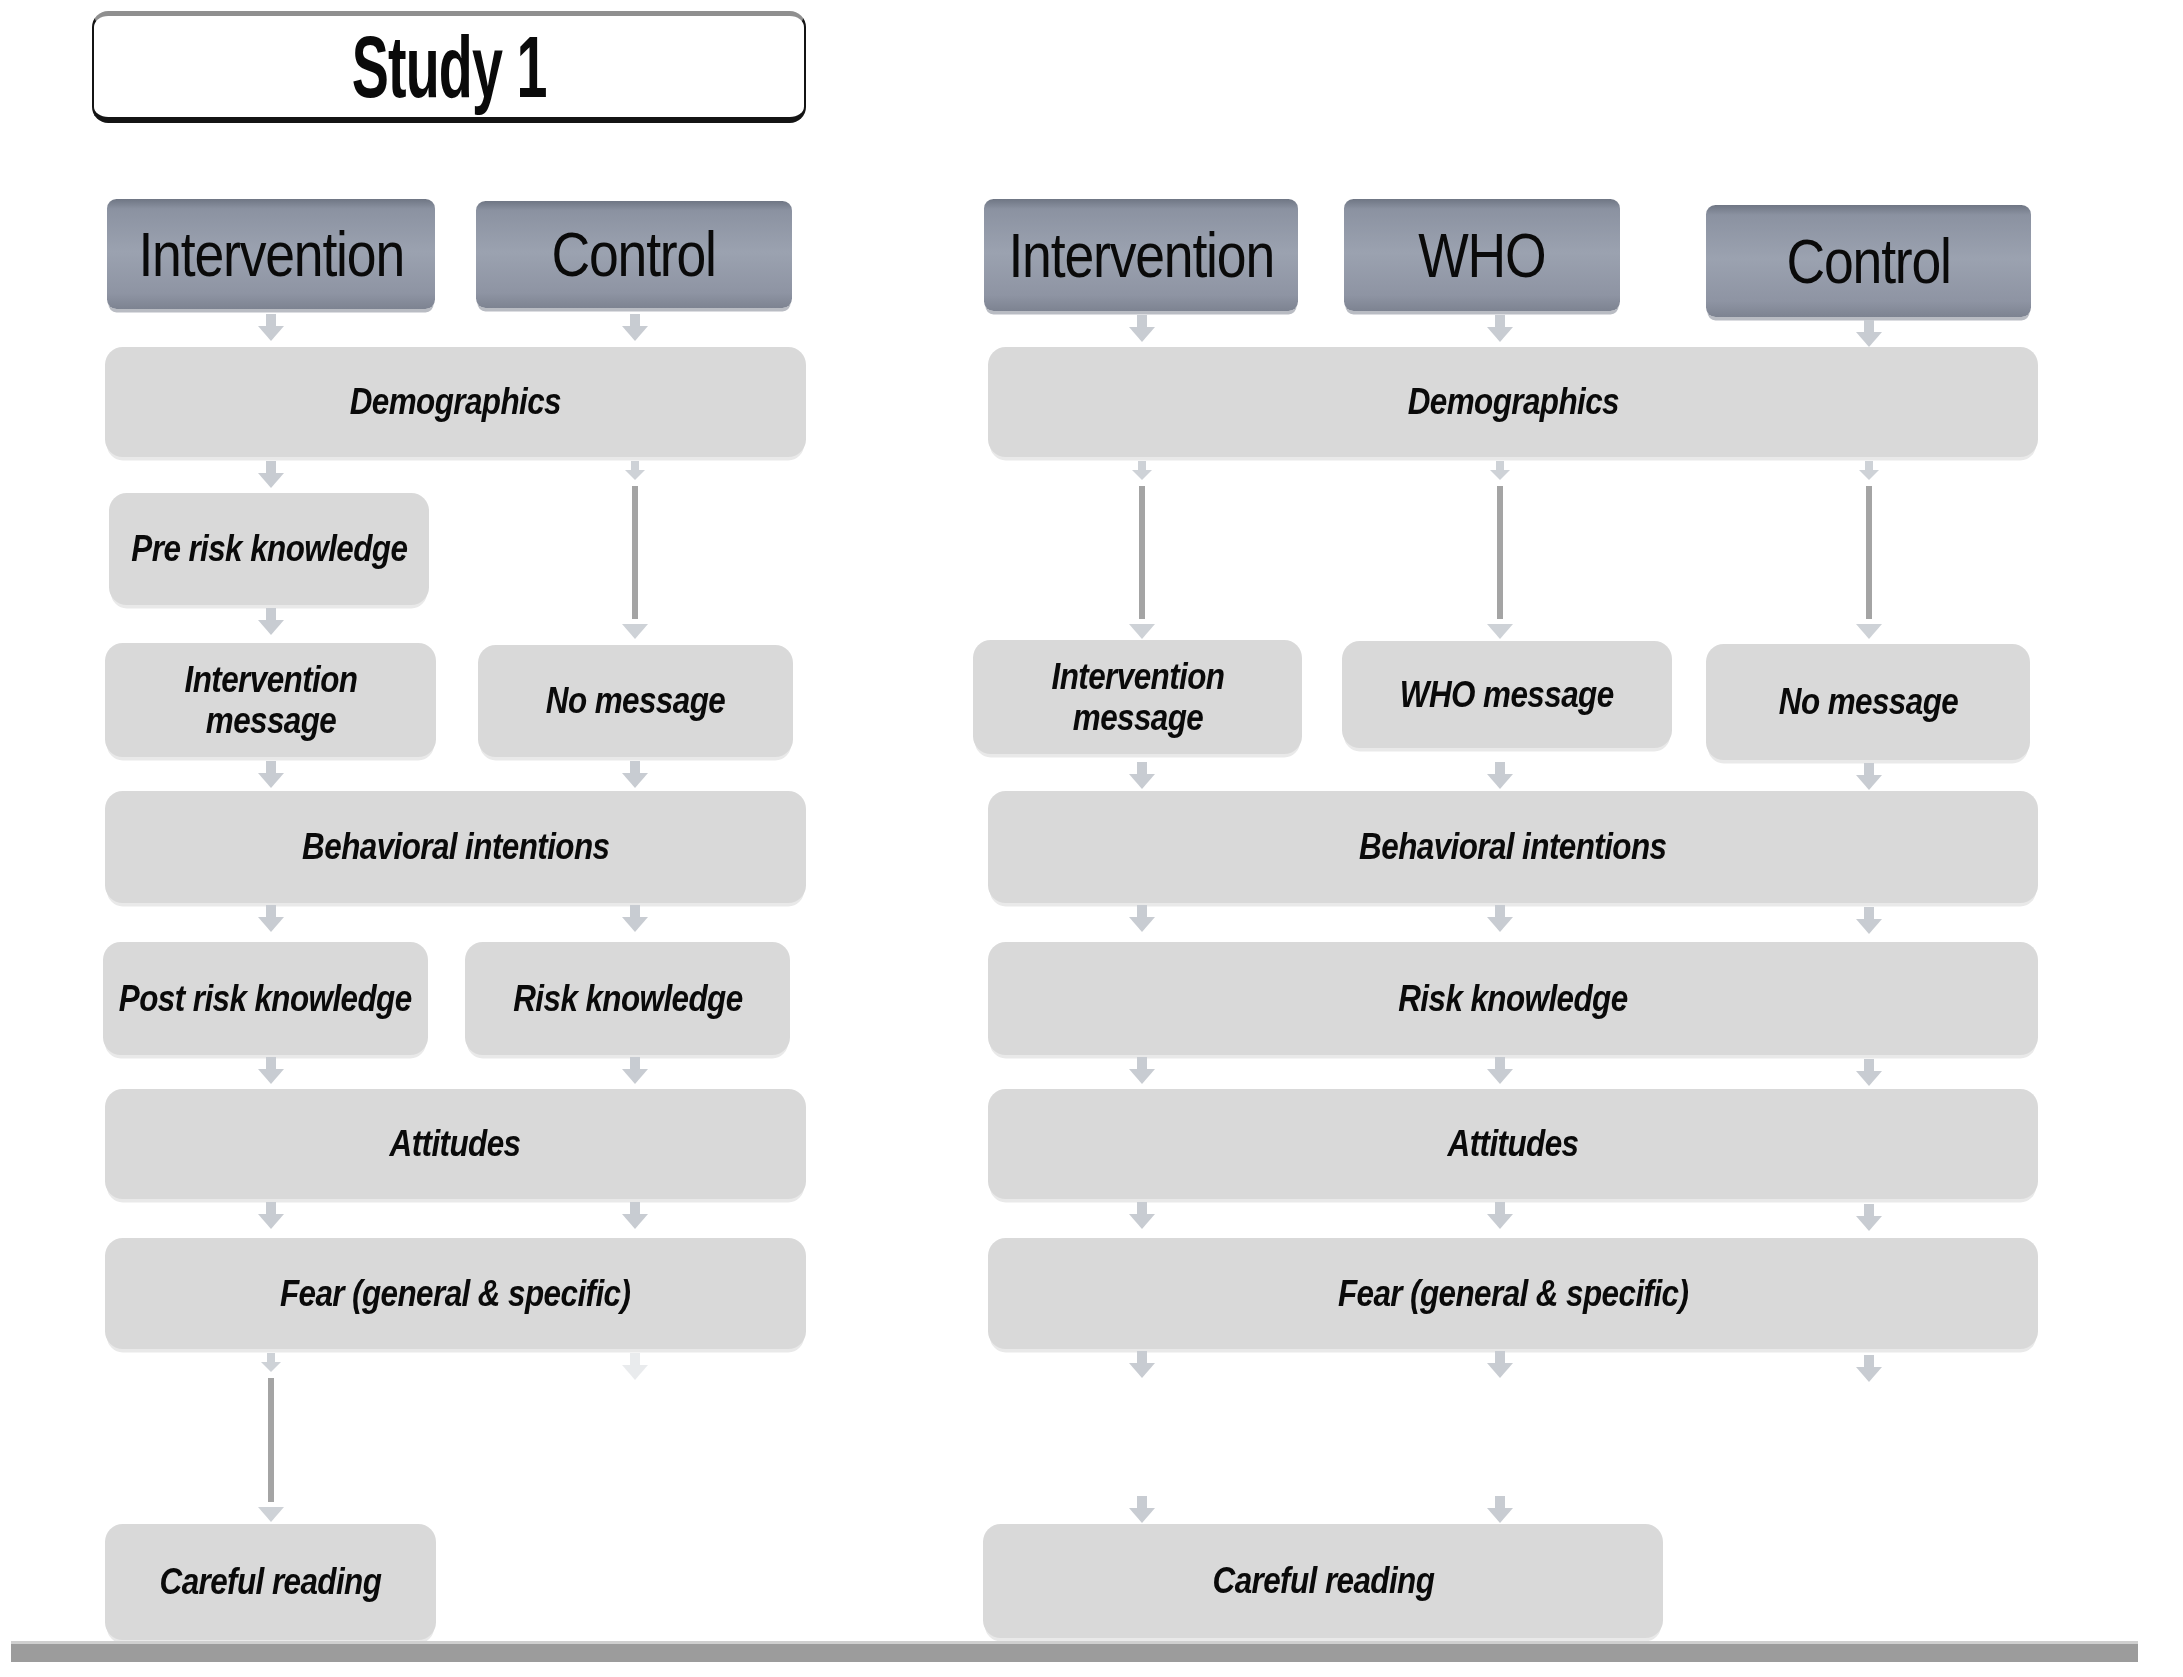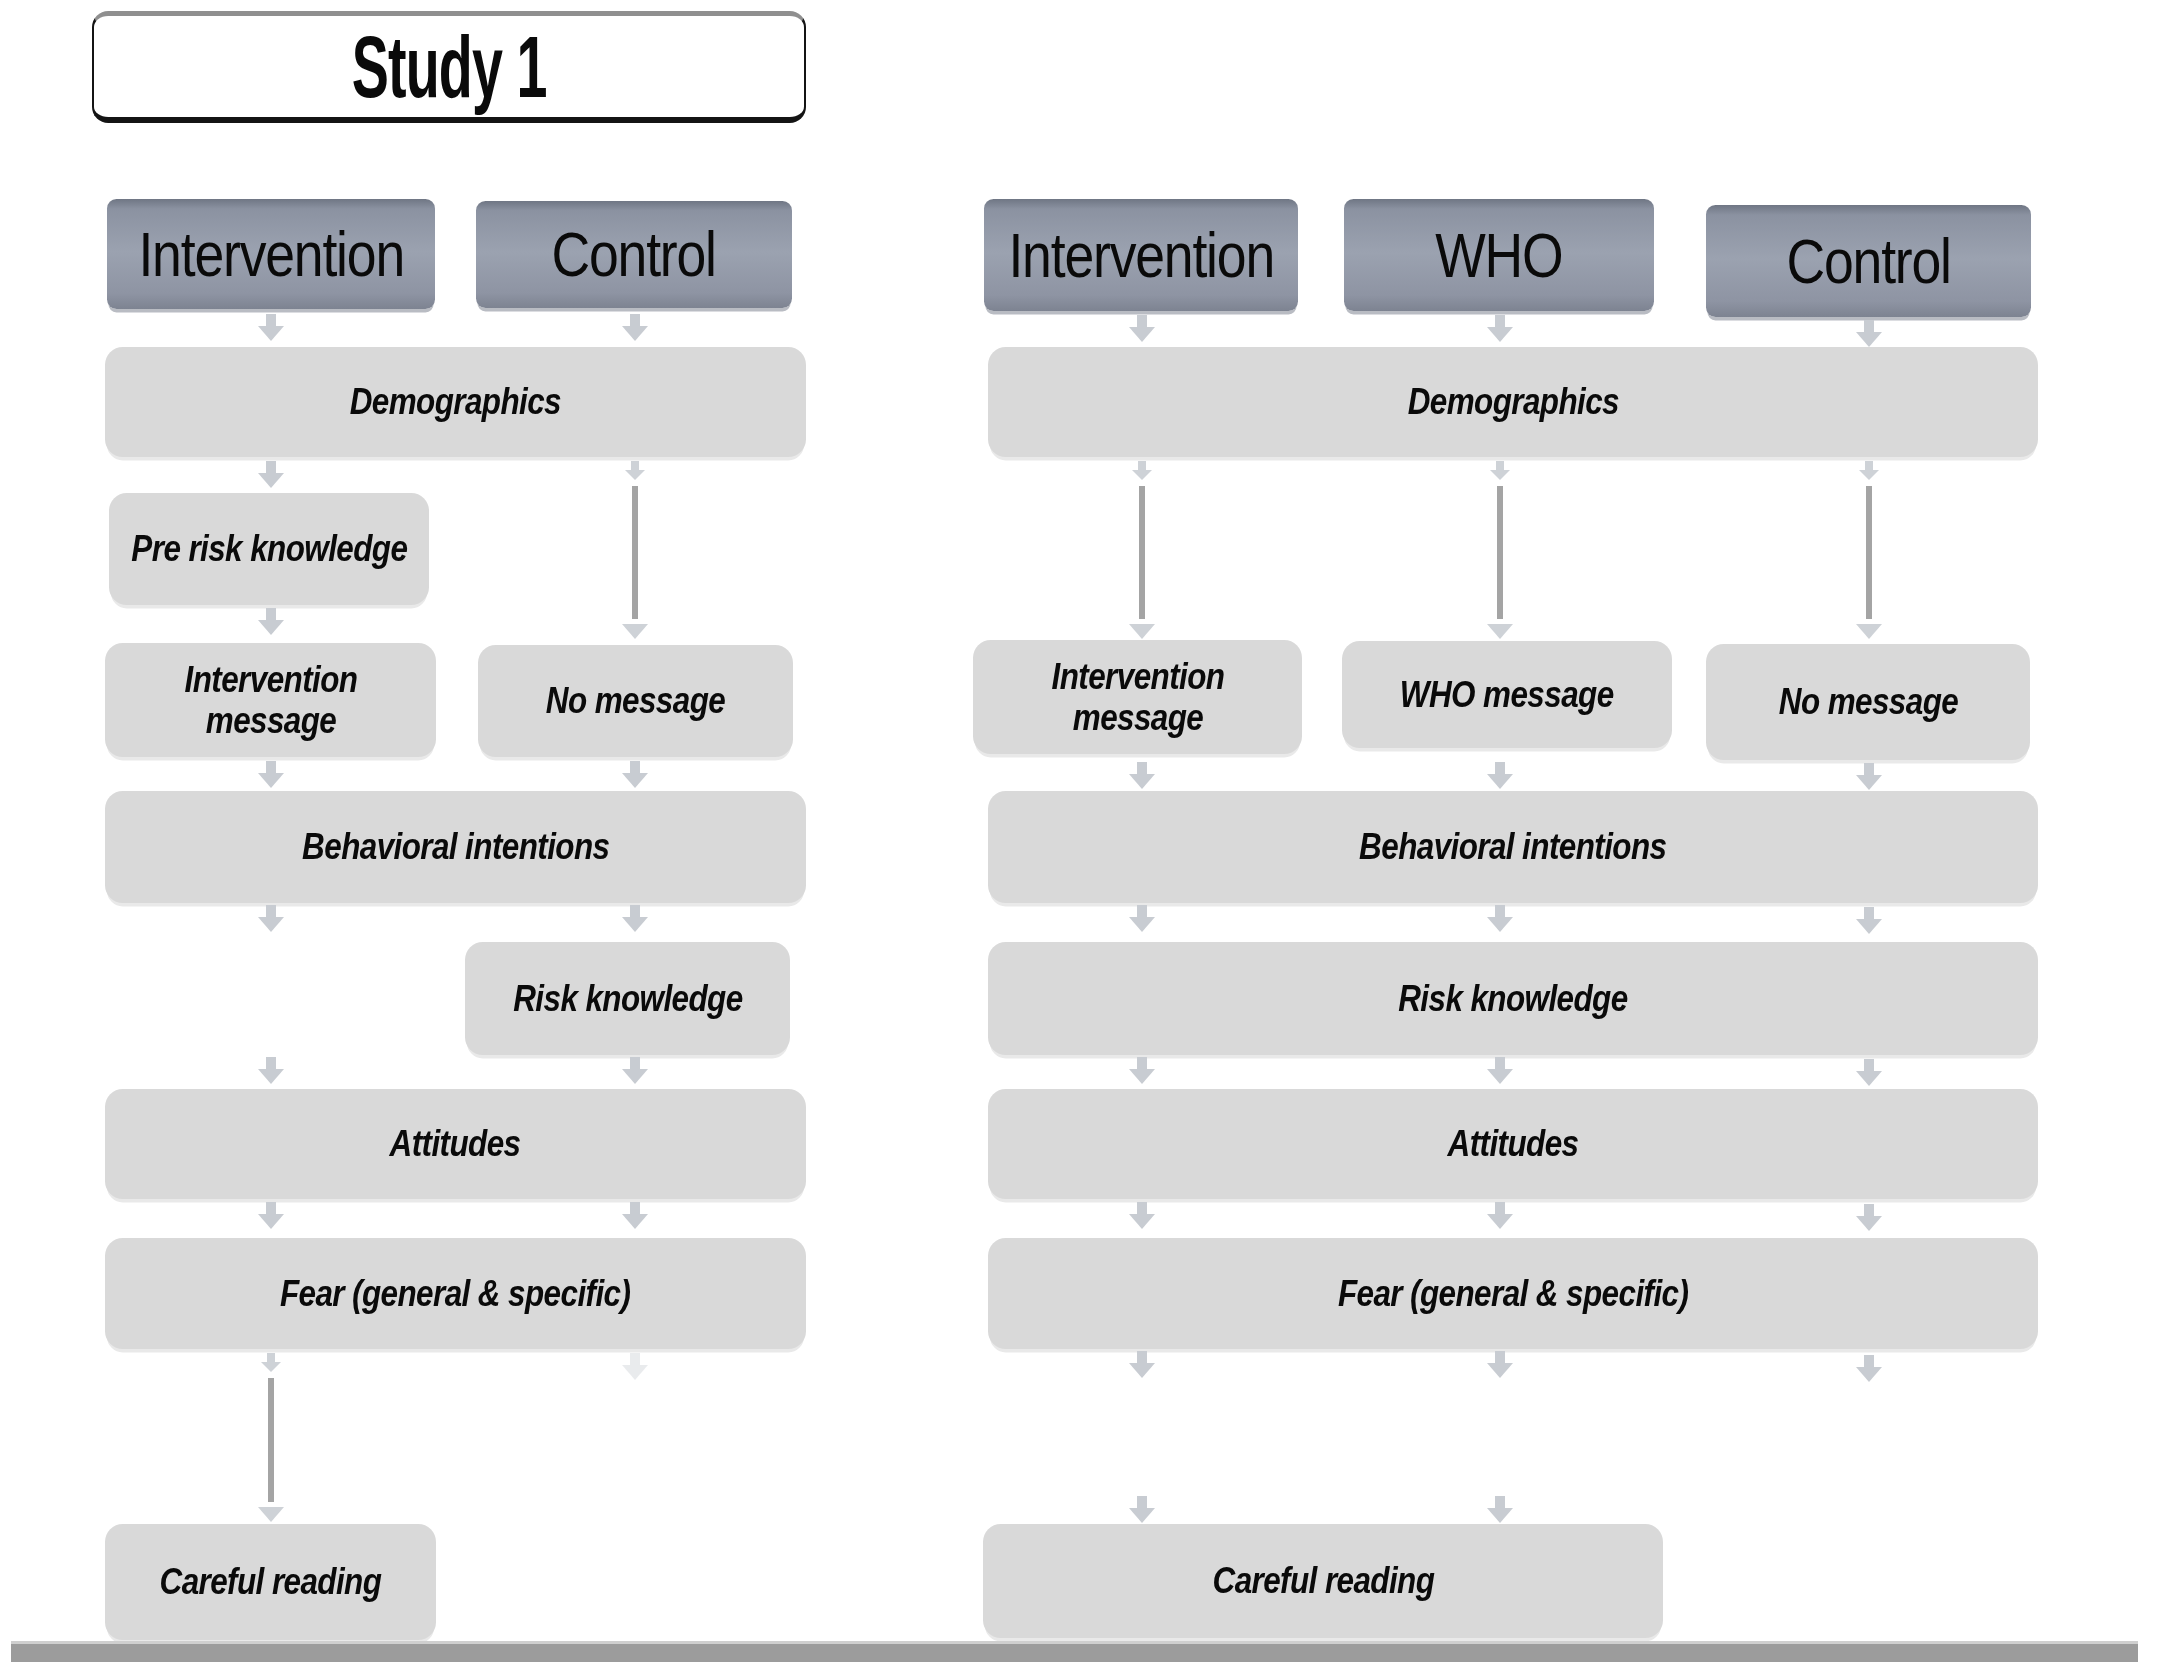--- a/index.html
+++ b/index.html
@@ -148,20 +148,23 @@
 
   <div class="sarrow" style="left:256px;top:905px">
       <i class="st"></i>
       <i class="hd"></i>
     </div>
   <div class="sarrow" style="left:620px;top:905px">
       <i class="st"></i>
       <i class="hd"></i>
     </div>
 
+  <div class="box light" style="left:103px;top:942px;width:325px;height:113px">
+    <span class="lbl">Post risk knowledge</span>
+  </div>
   <div class="box light" style="left:465px;top:942px;width:325px;height:113px">
     <span class="lbl">Risk knowledge</span>
   </div>
 
   <div class="sarrow" style="left:256px;top:1057px">
       <i class="st"></i>
       <i class="hd"></i>
     </div>
   <div class="sarrow" style="left:620px;top:1057px">
       <i class="st"></i>
@@ -197,21 +200,21 @@
     </div>
 
   <div class="box light" style="left:105px;top:1524px;width:331px;height:116px">
     <span class="lbl">Careful reading</span>
   </div>
 
 
   <div class="box dark" style="left:984px;top:199px;width:314px;height:112px">
     <span class="lbl">Intervention</span>
   </div>
-  <div class="box dark" style="left:1344px;top:199px;width:310px;height:112px">
+  <div class="box dark" style="left:1344px;top:199px;width:276px;height:112px">
     <span class="lbl">WHO</span>
   </div>
   <div class="box dark" style="left:1706px;top:205px;width:325px;height:112px">
     <span class="lbl">Control</span>
   </div>
 
   <div class="sarrow" style="left:1127px;top:315px">
       <i class="st"></i>
       <i class="hd"></i>
     </div>

